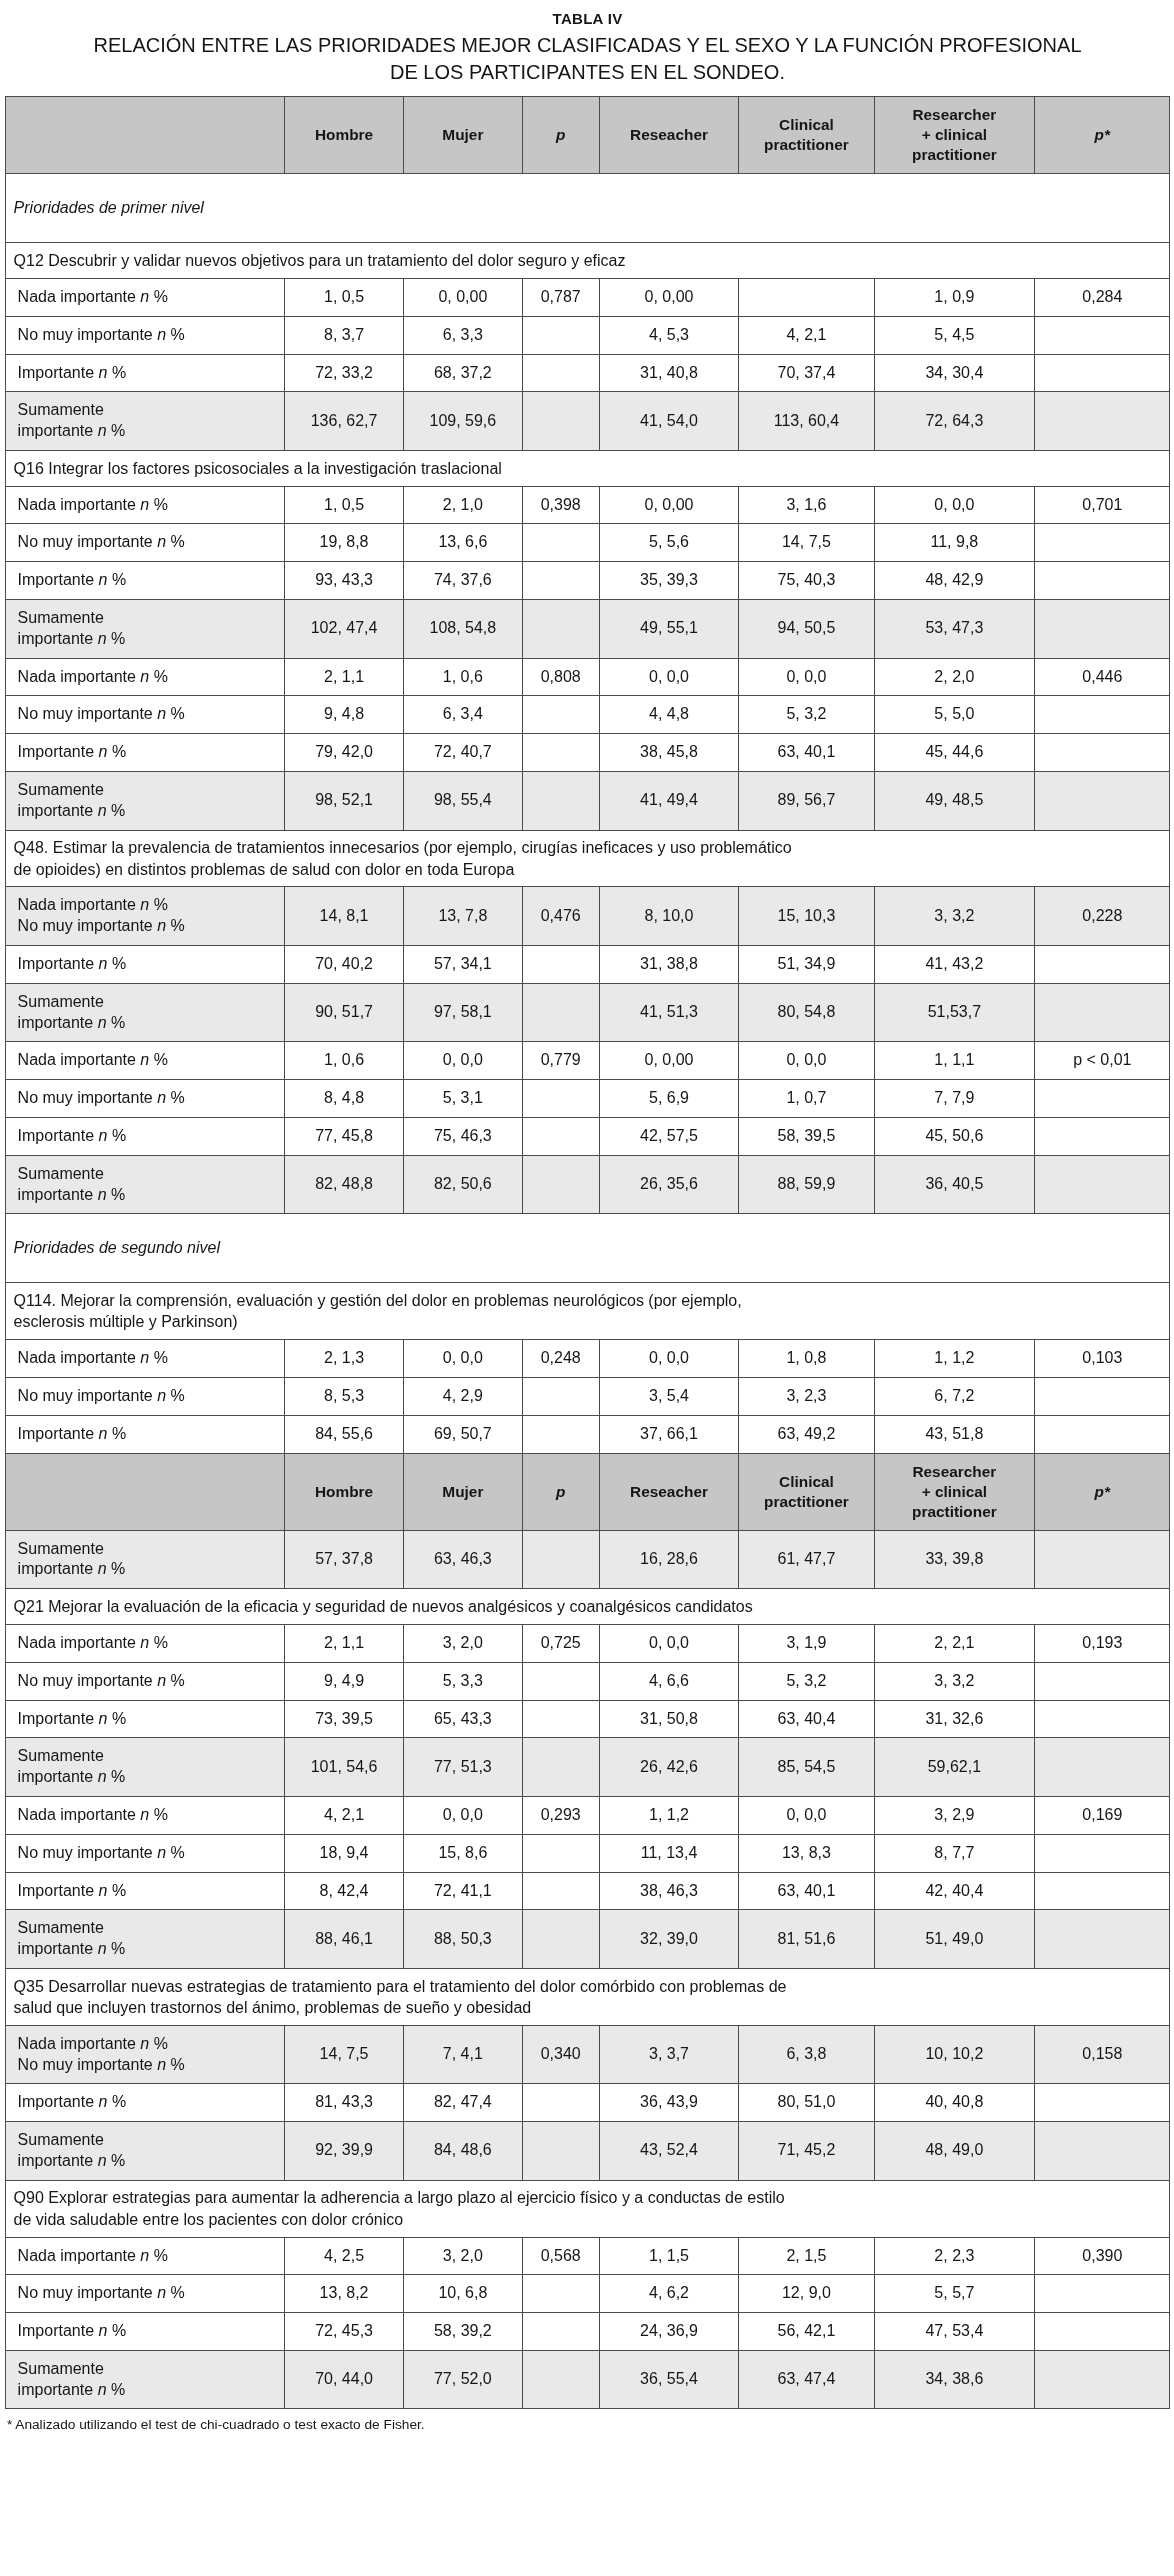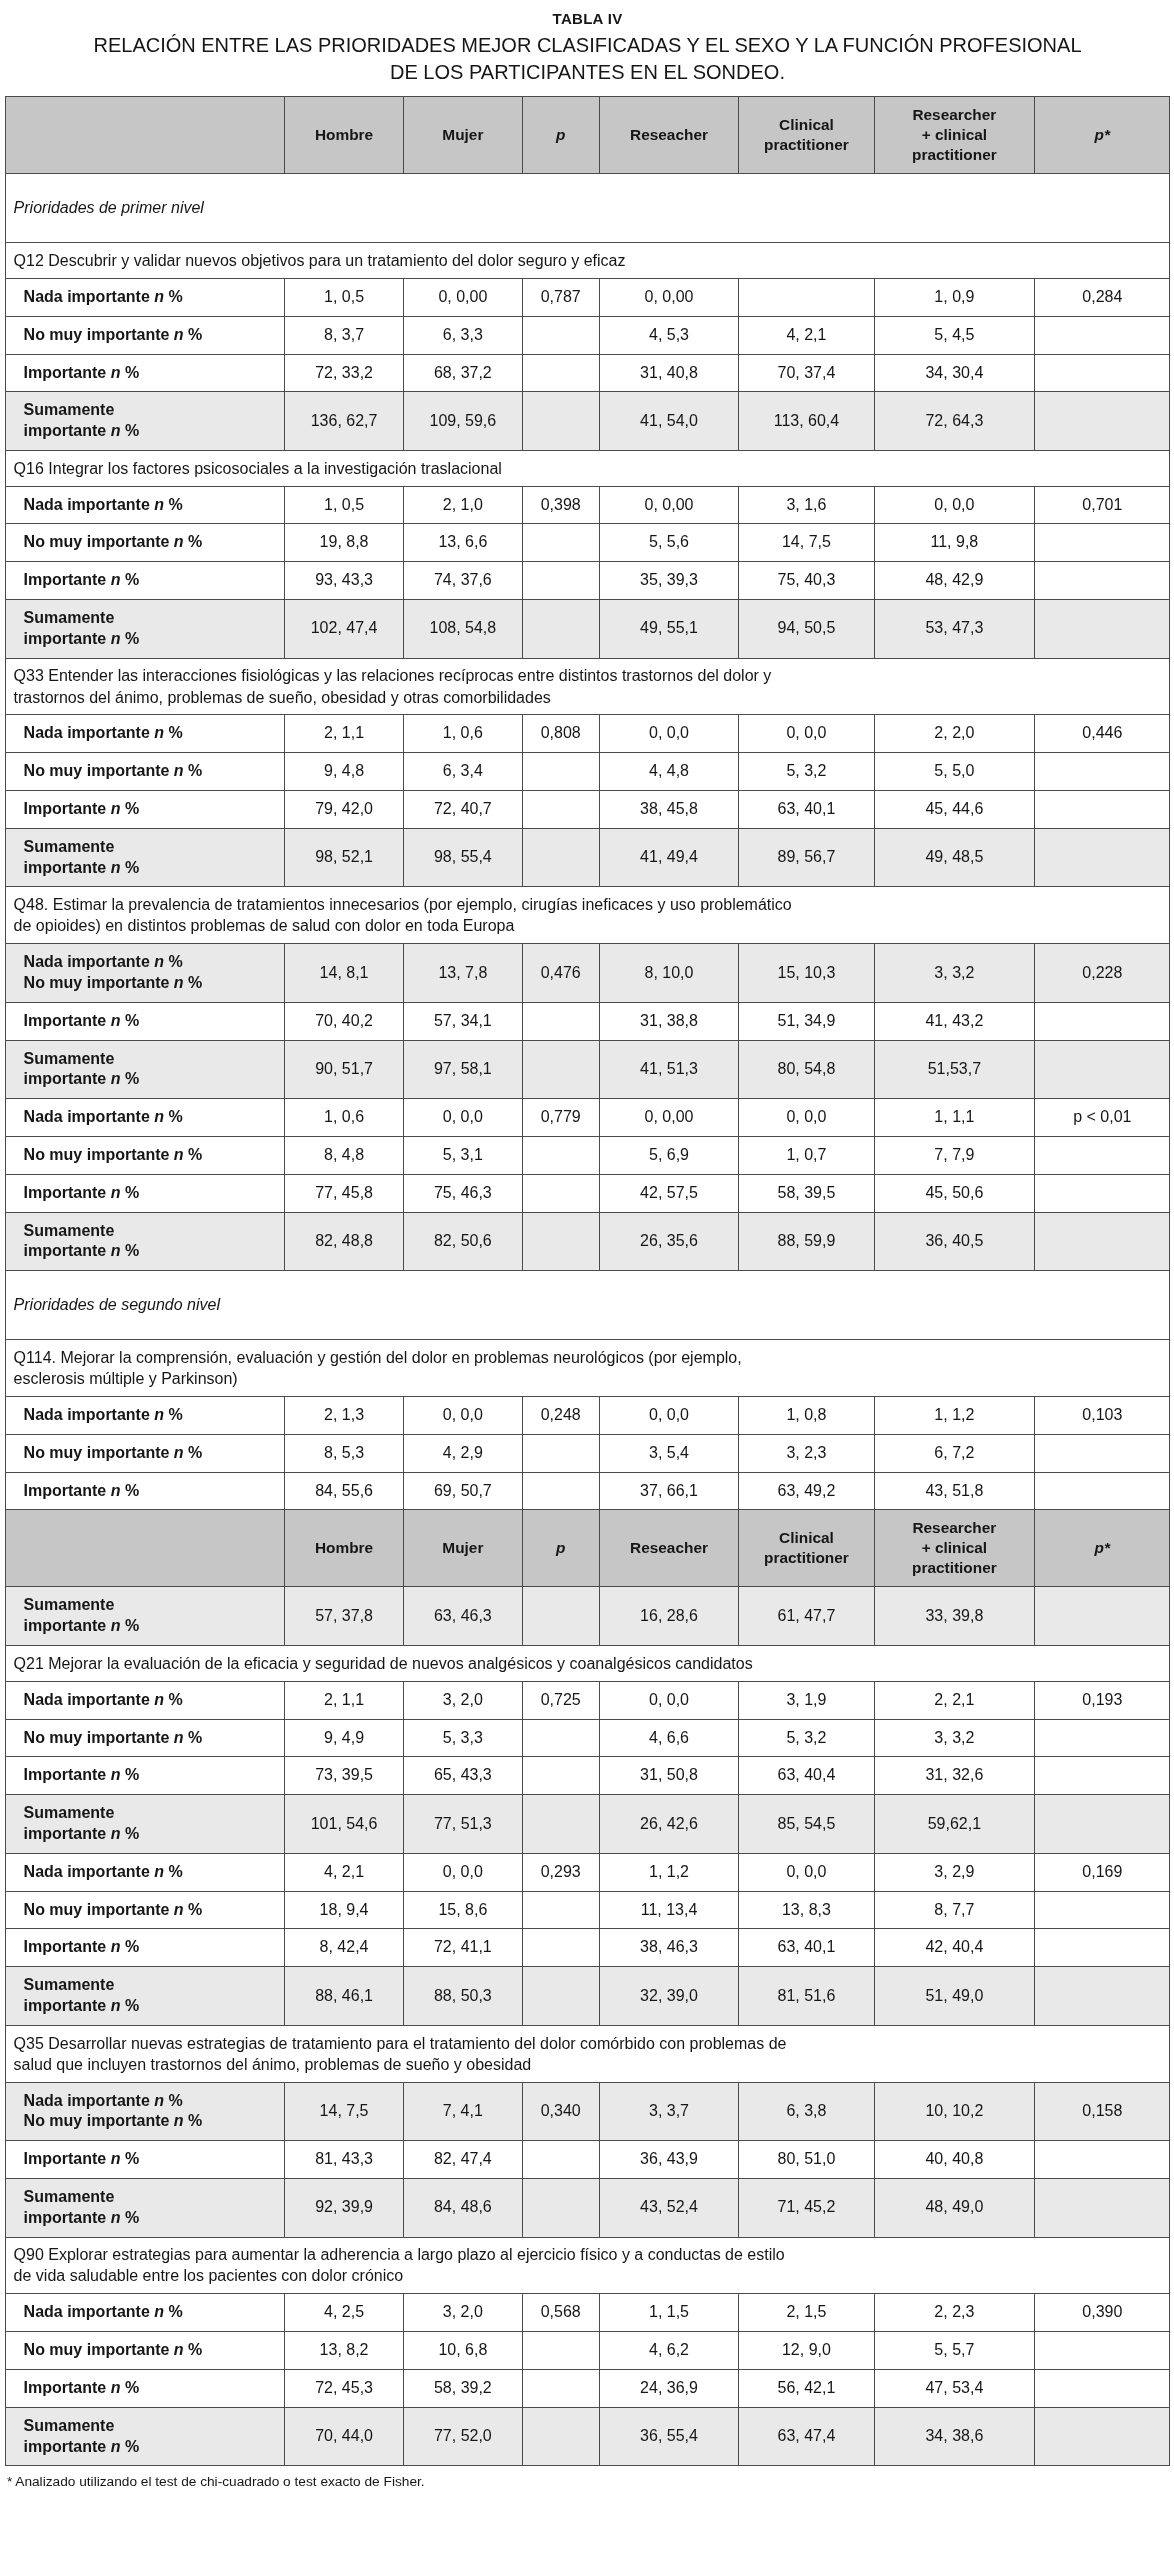--- a/index.html
+++ b/index.html
@@ -50,21 +50,21 @@
     background: #ffffff;
   }
   tr.data-row td {
     font-size: 16px;
     padding: 8px 4.6px;
     text-align: center;
     vertical-align: middle;
     line-height: 1.3;
     background: #ffffff;
   }
-  tr.data-row td.row-label { text-align: left; padding-left: 18px; font-weight: bold; }
+  tr.data-row td.row-label { text-align: left; padding-left: 12px; }
   tr.data-row.shaded td { background: #e9e9e9; }
 
   .footnote { font-size: 13.7px; margin-top: 8px; padding-left: 2.3px; }
 </style>
 </head>
 <body>
 
 <div class="page">
   <header class="title-block">
     <div class="table-title">TABLA IV</div>
@@ -179,24 +179,20 @@
         <tr class="data-row shaded">
           <td class="row-label">Sumamente<br>importante <i>n</i> %</td>
           <td>102, 47,4</td>
           <td>108, 54,8</td>
           <td></td>
           <td>49, 55,1</td>
           <td>94, 50,5</td>
           <td>53, 47,3</td>
           <td></td>
         </tr>
-        <tr class="question-row">
-          <td colspan="8" class="question-cell">Q33 Entender las interacciones fisiológicas y las relaciones recíprocas entre distintos trastornos del dolor y
-trastornos del ánimo, problemas de sueño, obesidad y otras comorbilidades</td>
-        </tr>
         <tr class="data-row">
           <td class="row-label">Nada importante <i>n</i> %</td>
           <td>2, 1,1</td>
           <td>1, 0,6</td>
           <td>0,808</td>
           <td>0, 0,0</td>
           <td>0, 0,0</td>
           <td>2, 2,0</td>
           <td>0,446</td>
         </tr>

